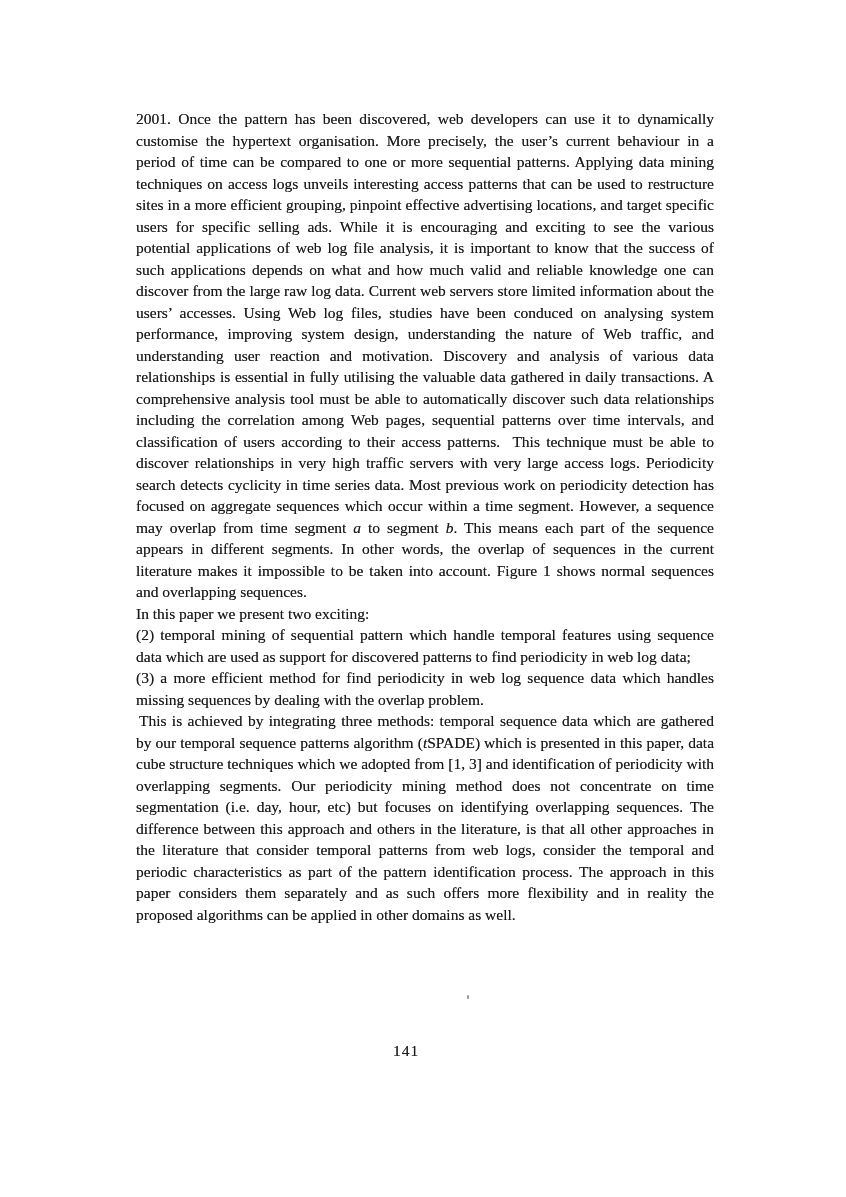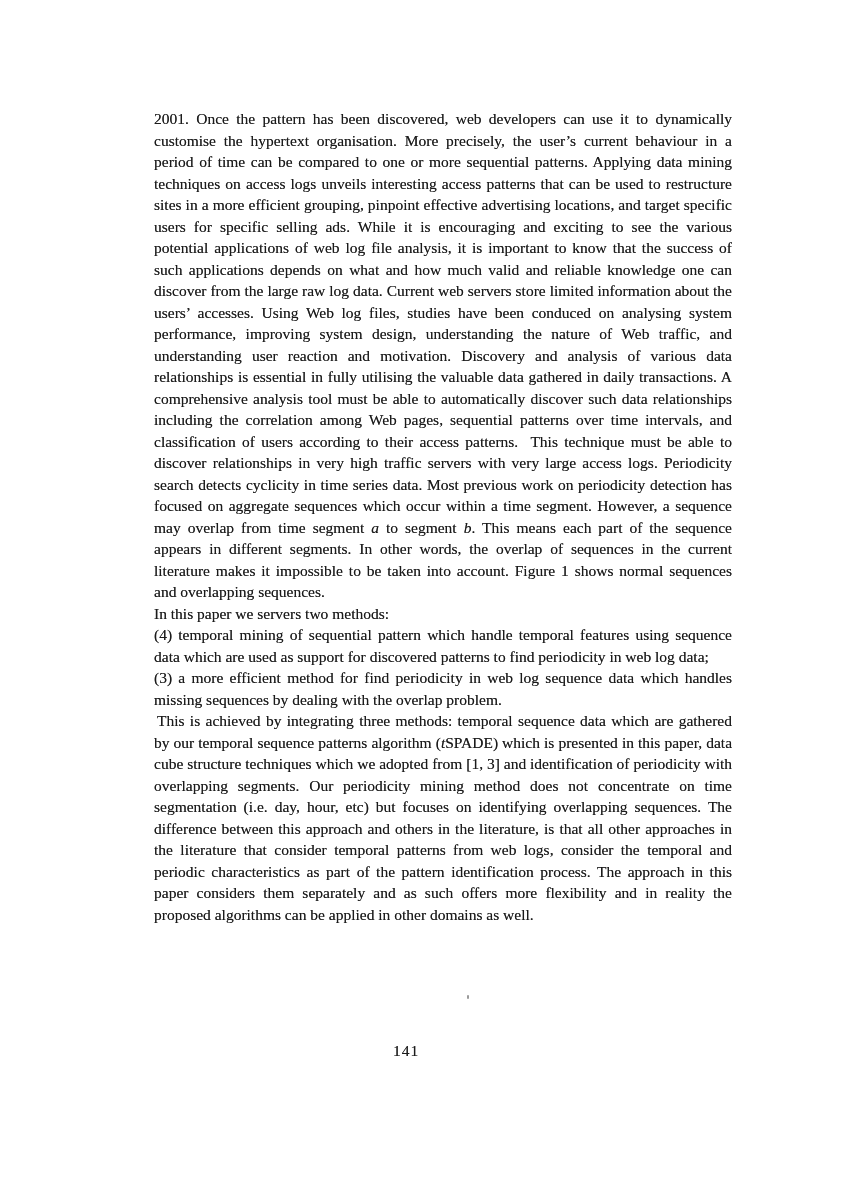--- a/index.html
+++ b/index.html
@@ -18,21 +18,20 @@
   }
   .text-block {
     position: absolute;
     left: 136px;
     top: 108px;
     width: 578px;
     font-size: 15.5px;
     line-height: 21.5px;
     text-align: justify;
     text-shadow: 0 0 0.5px rgba(25,25,25,0.65);
-    margin-left: 18px;
   }
   .text-block p {
     margin: 0;
     padding: 0;
   }
   .para-1 { margin: 0; }
   .intro-line {
     margin-top: 23px;
     text-align: left;
   }
@@ -73,24 +72,24 @@
 </style>
 </head>
 <body>
 
 <div class="scan-page">
 
   <div class="text-block">
 
     <p class="para-1"><span>2001. Once the pattern has been discovered, web developers can use it to dynamically customise the hypertext organisation. More precisely, the user’s current behaviour in a period of time can be compared to one or more sequential patterns. Applying data mining techniques on access logs unveils interesting access patterns that can be used to restructure sites in a more efficient grouping, pinpoint effective advertising locations, and target specific users for specific selling ads. While it is encouraging and exciting to see the various potential applications of web log file analysis, it is important to know that the success of such applications depends on what and how much valid and reliable knowledge one can discover from the large raw log data. Current web servers store limited information about the users’ accesses. Using Web log files, studies have been conduced on analysing system performance, improving system design, understanding the nature of Web traffic, and understanding user reaction and motivation. Discovery and analysis of various data relationships is essential in fully utilising the valuable data gathered in daily transactions. A comprehensive analysis tool must be able to automatically discover such data relationships including the correlation among Web pages, sequential patterns over time intervals, and classification of users according to their access patterns.&nbsp; This technique must be able to discover relationships in very high traffic servers with very large access logs. Periodicity search detects cyclicity in time series data. Most previous work on periodicity detection has focused on aggregate sequences which occur within a time segment. However, a sequence may overlap from time segment </span><span class="it">a</span><span> to segment </span><span class="it">b</span><span>. This means each part of the sequence appears in different segments. In other words, the overlap of sequences in the current literature makes it impossible to be taken into account. Figure 1 shows normal sequences and overlapping sequences.</span></p>
 
-    <p class="intro-line"><span>In this paper we servers two methods:</span></p>
+    <p class="intro-line"><span>In this paper we present two exciting:</span></p>
 
     <div class="method-list">
-      <p class="method-item method-item-1"><span>(4) temporal mining of sequential pattern which handle temporal features using sequence data which are used as support for discovered patterns to find periodicity in web log data;</span></p>
+      <p class="method-item method-item-1"><span>(2) temporal mining of sequential pattern which handle temporal features using sequence data which are used as support for discovered patterns to find periodicity in web log data;</span></p>
       <p class="method-item method-item-2"><span>(3) a more efficient method for find periodicity in web log sequence data which handles missing sequences by dealing with the overlap problem.</span></p>
     </div>
 
     <p class="para-2"><span>This is achieved by integrating three methods: temporal sequence data which are gathered by our temporal sequence patterns algorithm (</span><span class="it">t</span><span>SPADE) which is presented in this paper, data cube structure techniques which we adopted from [1, 3] and identification of periodicity with overlapping segments. Our periodicity mining method does not concentrate on time segmentation (i.e. day, hour, etc) but focuses on identifying overlapping sequences. The difference between this approach and others in the literature, is that all other approaches in the literature that consider temporal patterns from web logs, consider the temporal and periodic characteristics as part of the pattern identification process. The approach in this paper considers them separately and as such offers more flexibility and in reality the proposed algorithms can be applied in other domains as well.</span></p>
 
   </div>
 
   <div class="scan-artifact-dot"></div>
 
   <div class="page-number">141</div>

